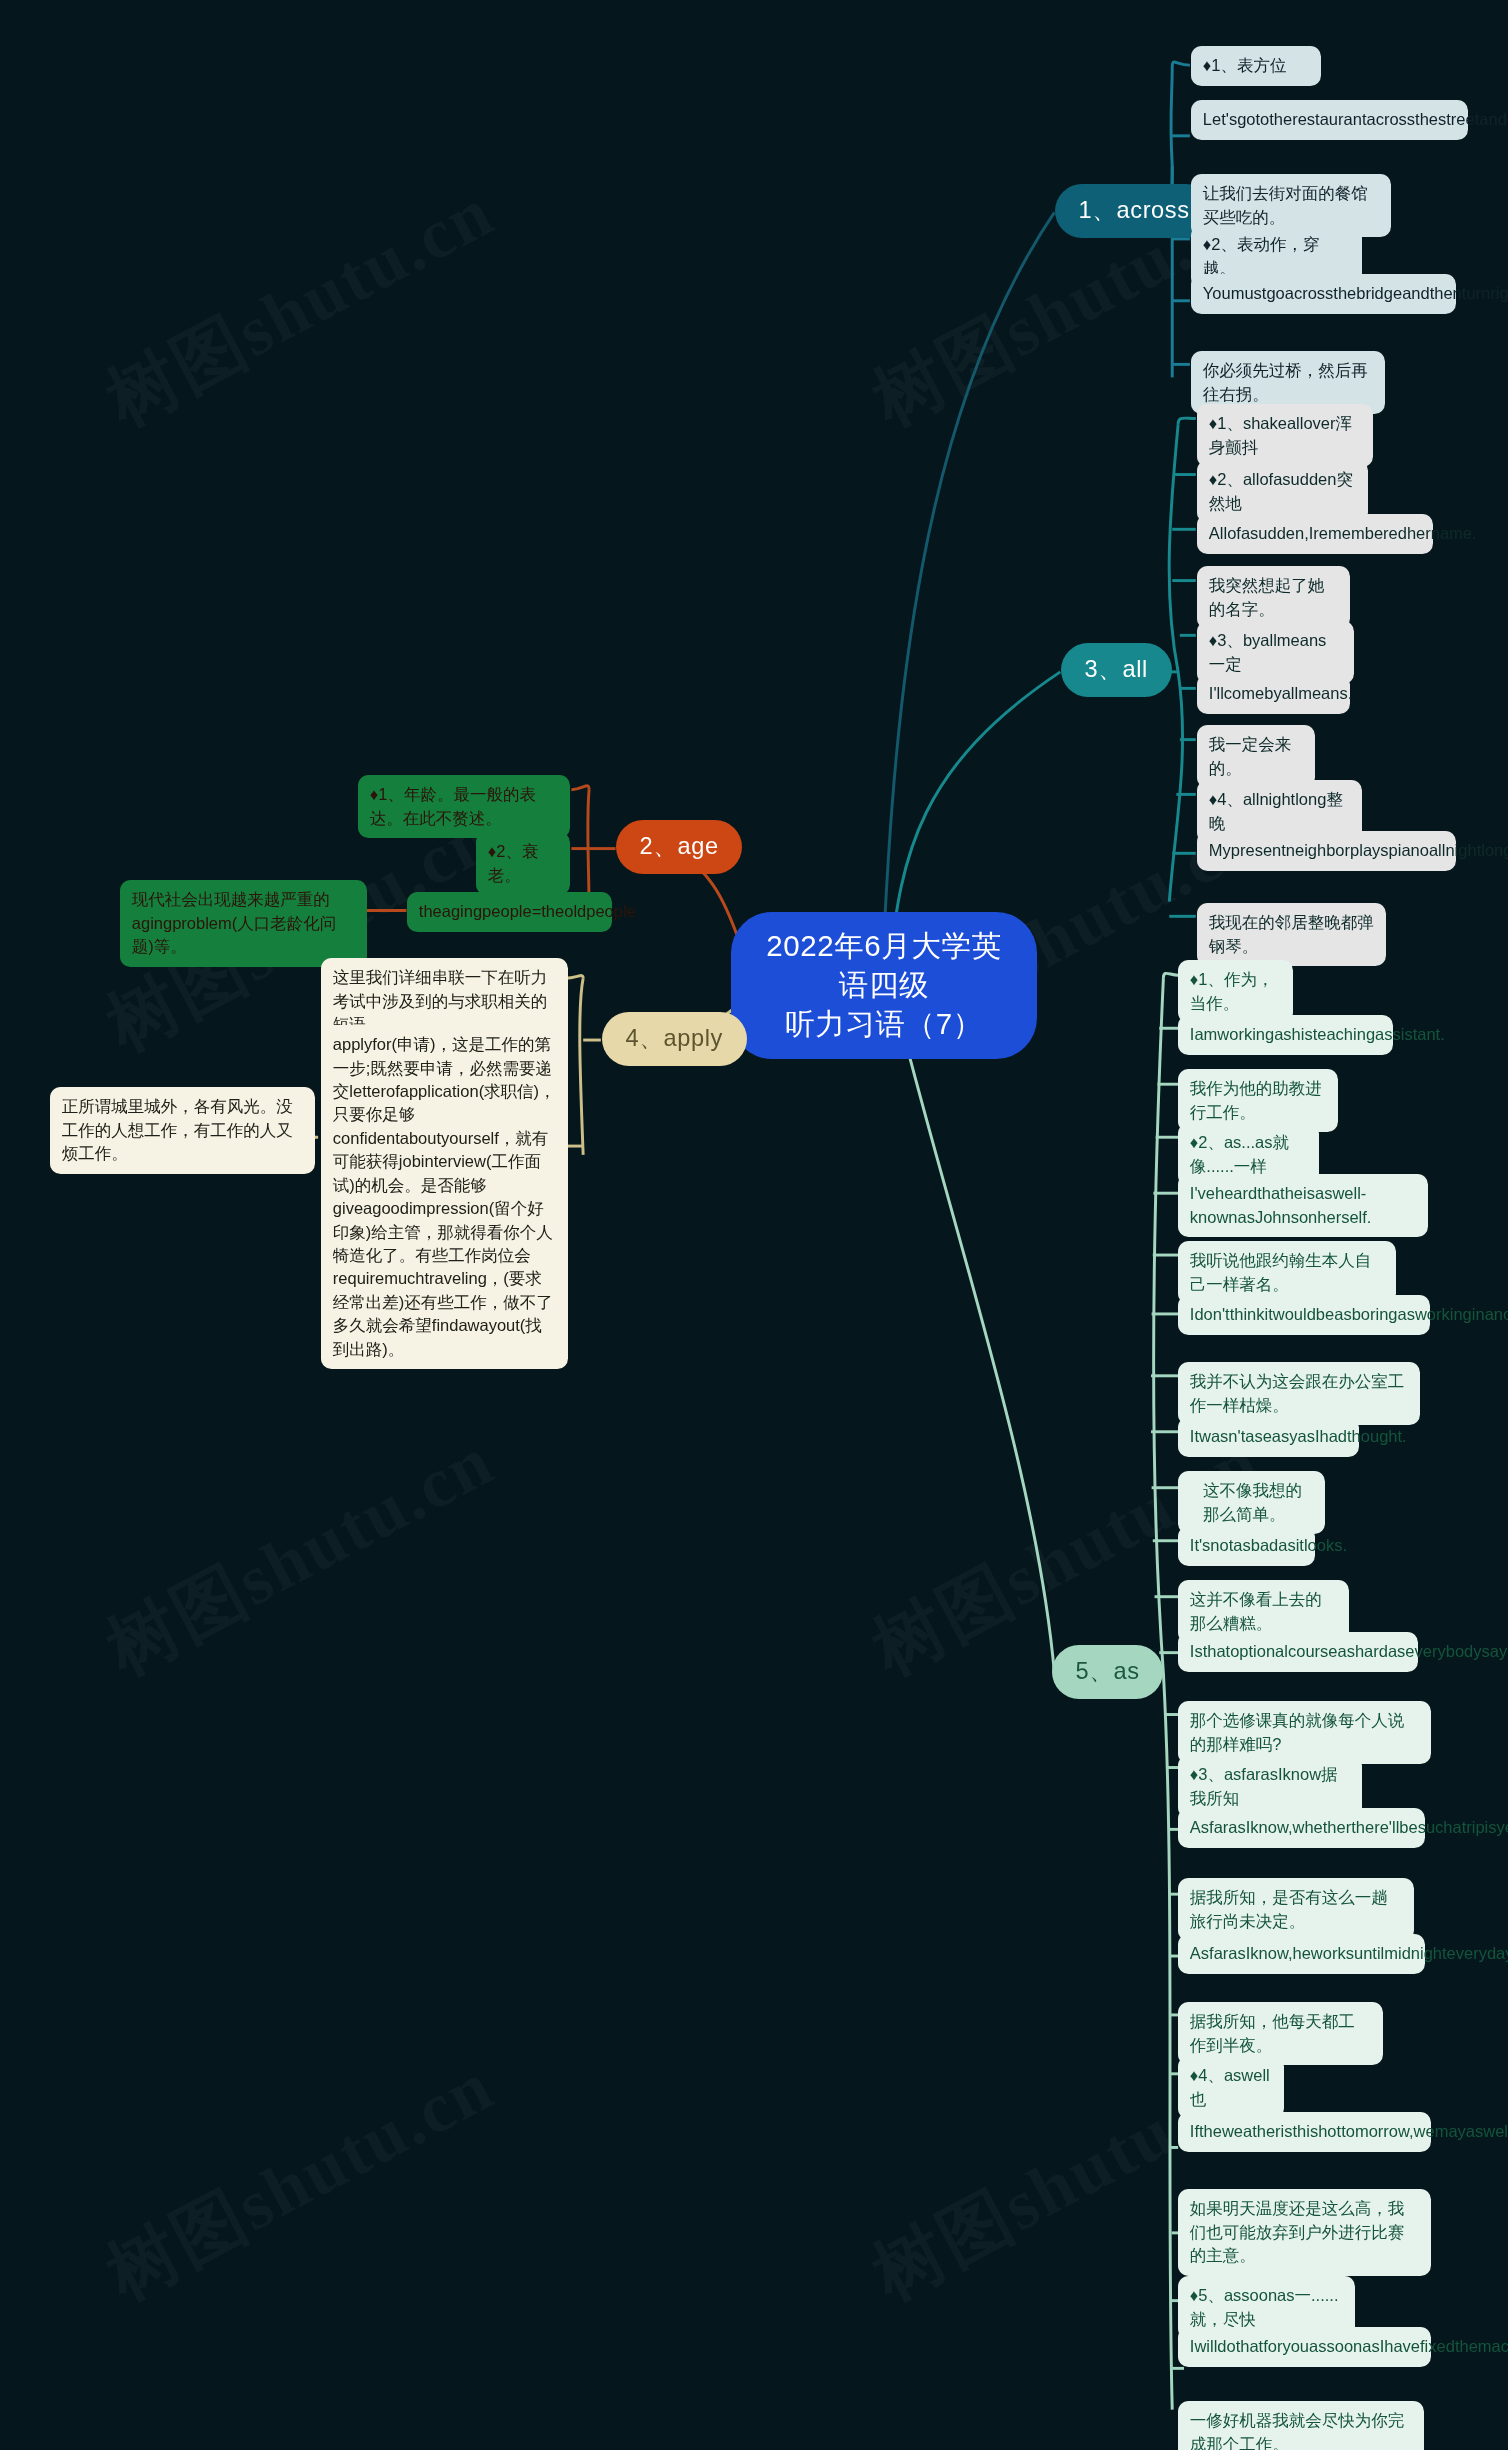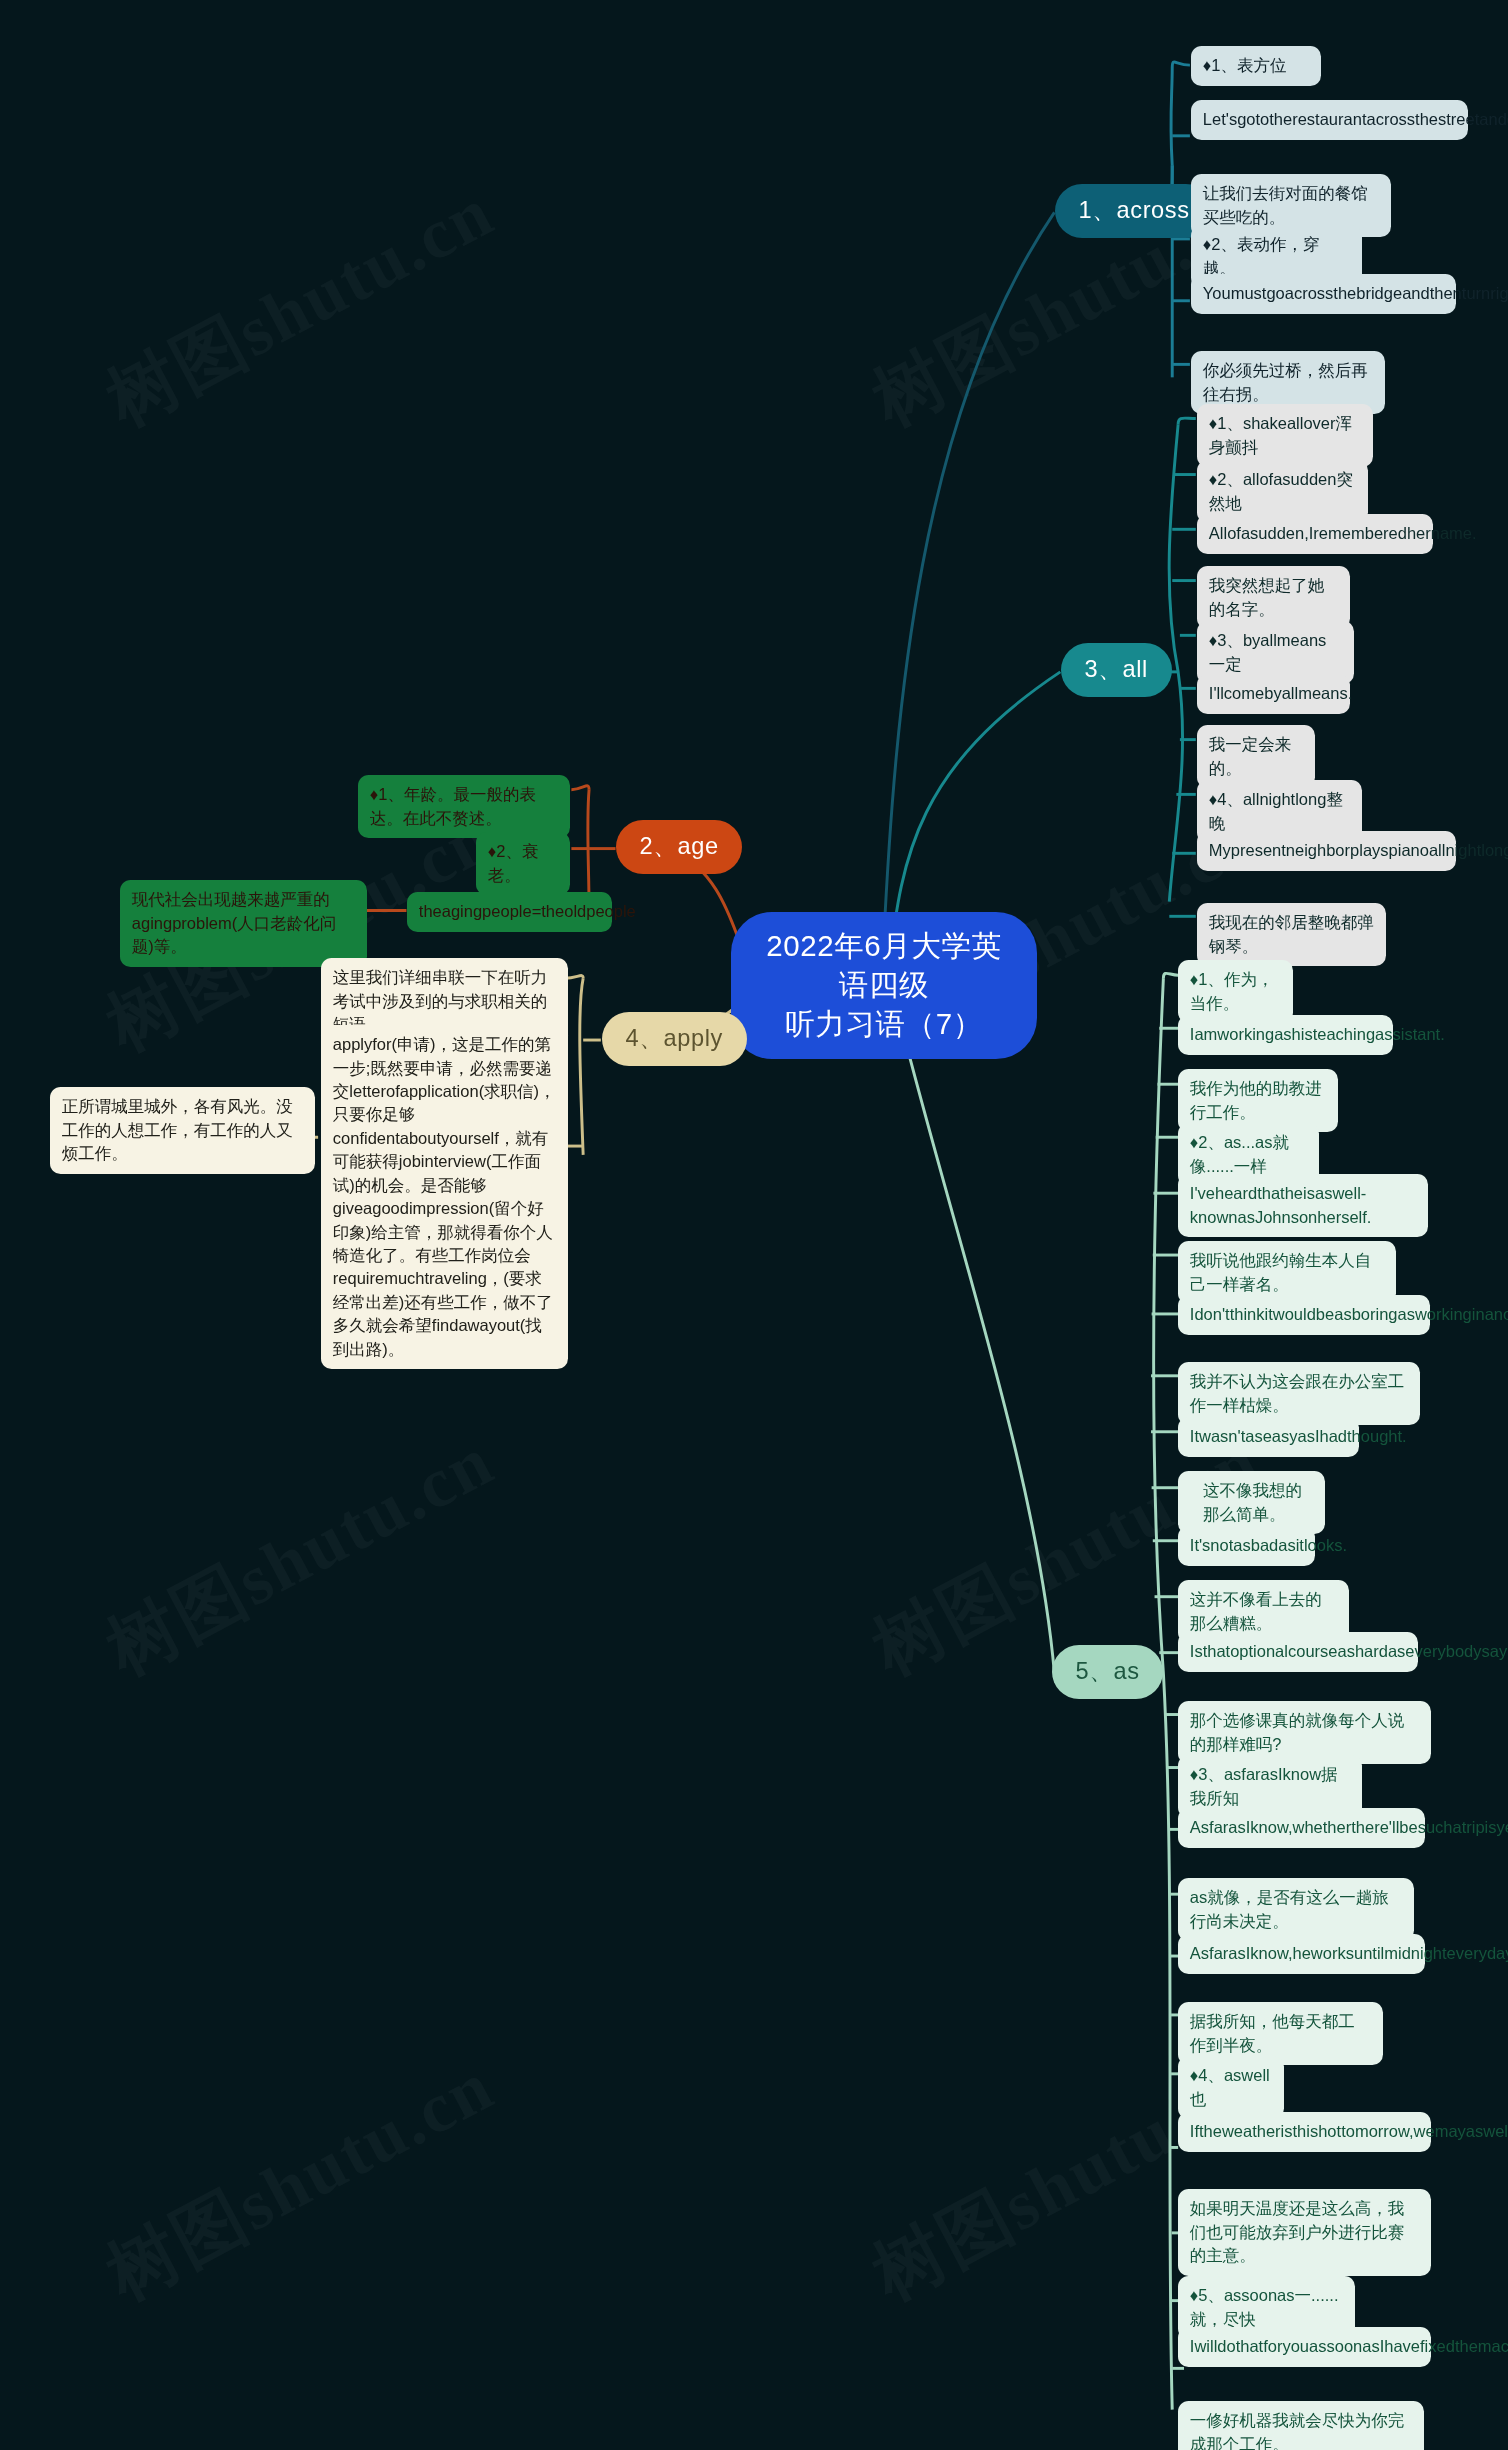--- a/index.html
+++ b/index.html
@@ -202,21 +202,21 @@
   <div class="node leaf l-as" style="left:1178px;top:1295px;width:252px;">Idon'tthinkitwouldbeasboringasworkinginanoffice.</div>
   <div class="node leaf l-as" style="left:1178px;top:1362px;width:242px;">我并不认为这会跟在办公室工作一样枯燥。</div>
   <div class="node leaf l-as" style="left:1178px;top:1417px;width:181px;">Itwasn'taseasyasIhadthought.</div>
   <div class="node leaf l-as" style="left:1178px;top:1471px;width:147px;padding-left:25px;">这不像我想的那么简单。</div>
   <div class="node leaf l-as" style="left:1178px;top:1526px;width:137px;">It'snotasbadasitlooks.</div>
   <div class="node leaf l-as" style="left:1178px;top:1580px;width:171px;">这并不像看上去的那么糟糕。</div>
   <div class="node leaf l-as" style="left:1178px;top:1632px;width:240px;">Isthatoptionalcourseashardaseverybodysays?</div>
   <div class="node leaf l-as" style="left:1178px;top:1701px;width:253px;">那个选修课真的就像每个人说的那样难吗?</div>
   <div class="node leaf l-as" style="left:1178px;top:1755px;width:184px;">♦3、asfarasIknow据我所知</div>
   <div class="node leaf l-as" style="left:1178px;top:1808px;width:247px;">AsfarasIknow,whetherthere'llbesuchatripisyettobedecided.</div>
-  <div class="node leaf l-as" style="left:1178px;top:1878px;width:236px;">as就像，是否有这么一趟旅行尚未决定。</div>
+  <div class="node leaf l-as" style="left:1178px;top:1878px;width:236px;">据我所知，是否有这么一趟旅行尚未决定。</div>
   <div class="node leaf l-as" style="left:1178px;top:1934px;width:247px;">AsfarasIknow,heworksuntilmidnighteveryday.</div>
   <div class="node leaf l-as" style="left:1178px;top:2002px;width:205px;">据我所知，他每天都工作到半夜。</div>
   <div class="node leaf l-as" style="left:1178px;top:2056px;width:106px;">♦4、aswell也</div>
   <div class="node leaf l-as" style="left:1178px;top:2112px;width:253px;">Iftheweatheristhishottomorrow,wemayaswellgiveuptheideaofplayingtennisoutside.</div>
   <div class="node leaf l-as" style="left:1178px;top:2189px;width:253px;">如果明天温度还是这么高，我们也可能放弃到户外进行比赛的主意。</div>
   <div class="node leaf l-as" style="left:1178px;top:2276px;width:177px;">♦5、assoonas一......就，尽快</div>
   <div class="node leaf l-as" style="left:1178px;top:2327px;width:253px;">IwilldothatforyouassoonasIhavefixedthemachine.</div>
   <div class="node leaf l-as" style="left:1178px;top:2401px;width:246px;">一修好机器我就会尽快为你完成那个工作。</div>
 
 </div>

